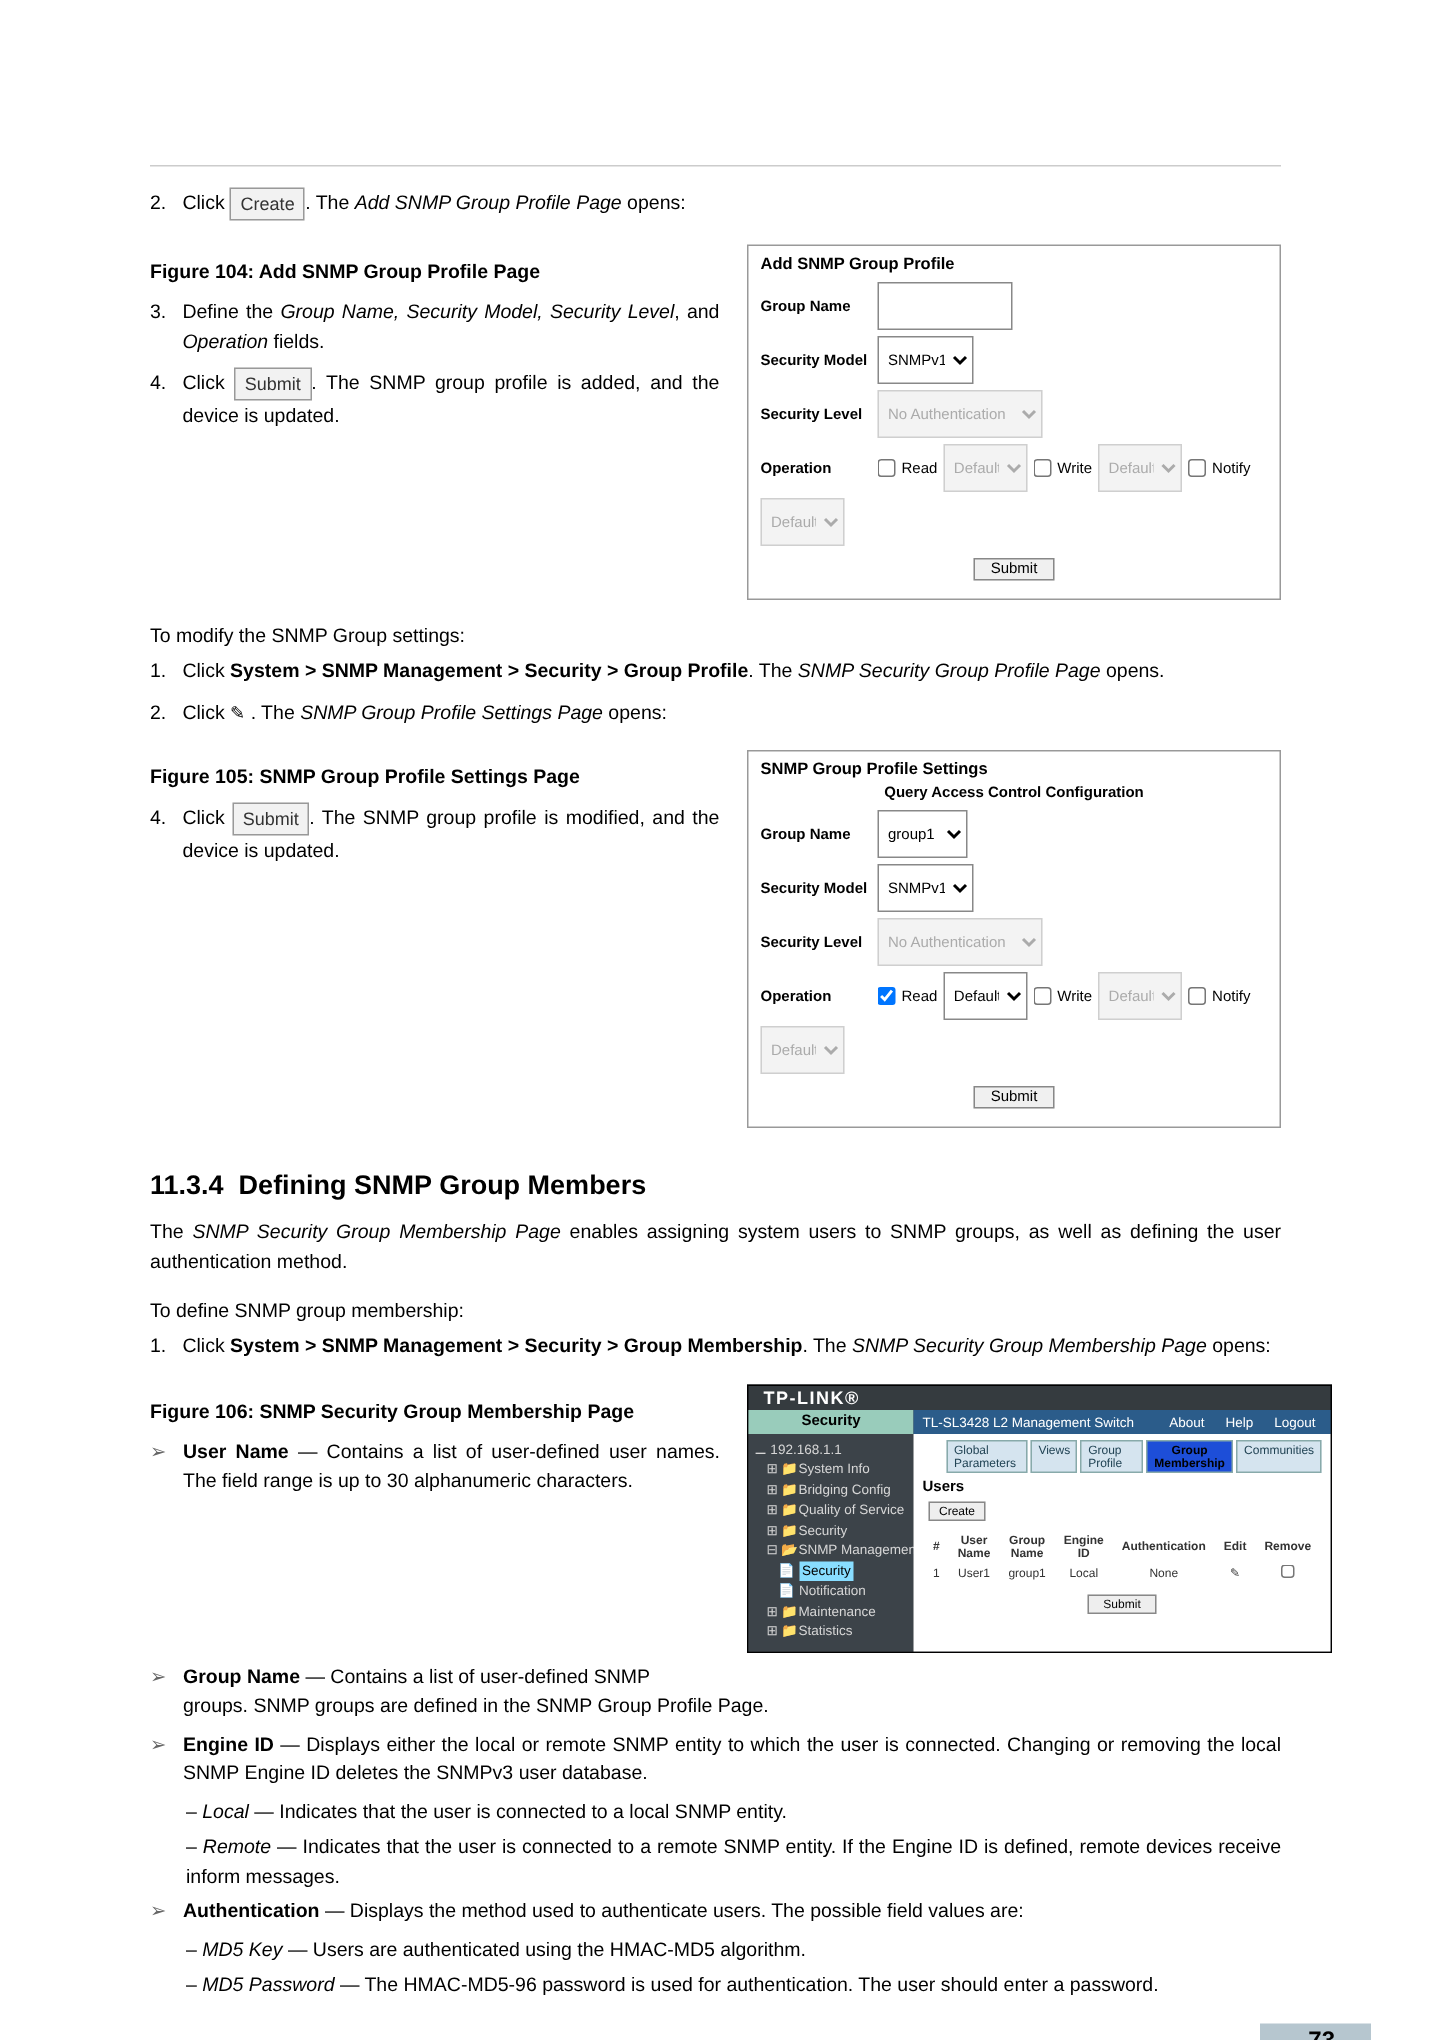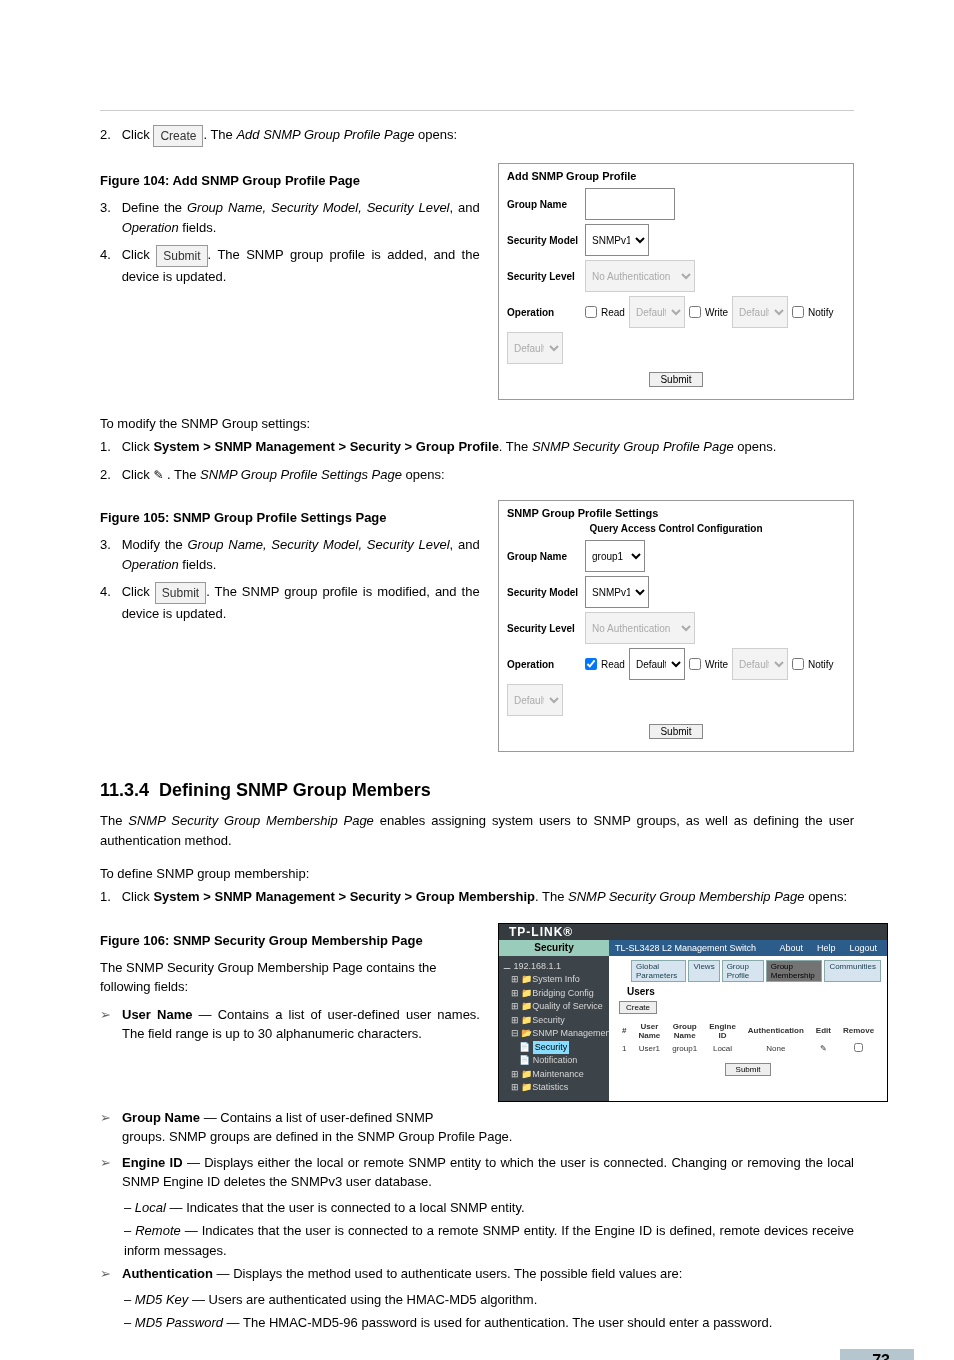--- a/index.html
+++ b/index.html
@@ -40,22 +40,22 @@
   .app-shot .sidebar { width:110px; background:#3c4349; }
   .app-shot .sidebar .hdg { background:#9cb; color:#000; text-align:center; font-weight:bold; height:16px; line-height:16px; font-size:10px; }
   .app-shot .tree { padding:4px 4px 6px 4px; color:#d6d6d6; font-size:9px; line-height:1.5; }
   .app-shot .tree .node { white-space:nowrap; }
   .app-shot .tree .ind1 { padding-left:8px; }
   .app-shot .tree .ind2 { padding-left:16px; }
   .app-shot .tree .sel { background:#8df; color:#000; display:inline-block; padding:0 2px; }
   .app-shot .main { flex:1; background:#fff; color:#000; padding:4px 6px 10px; }
   .app-shot .tabs { display:flex; gap:2px; margin-bottom:4px; font-size:8px;padding-left:16px; }
   .app-shot .tabs .tab { background:#d5e4ef; border:1px solid #8aa; padding:1px 4px; color:#245; }
-  .app-shot .tabs .tab.active { background:#737373; color:#000; font-weight:normal; }
-  .app-shot .panel-title { font-weight:bold; font-size:10px; margin:4px 0 4px 12px; color:#000; }
+  .app-shot .tabs .tab.active { background:#1d4ed8; color:#000; font-weight:bold;text-align:center; }
+  .app-shot .panel-title { font-weight:bold; font-size:10px; margin:4px 0 4px 0; color:#000; }
   .app-shot .create-btn { border:1px solid #888; background:#eee; font-size:8px; padding:1px 6px; margin-left:4px; }
   .app-shot .tbl { margin:6px auto 0; font-size:8px; color:#333; text-align:center; }
   .app-shot .tbl th { font-weight:bold; padding:0 5px; }
   .app-shot .tbl td { padding:1px 5px; }
   .app-shot .sub-wrap { text-align:center; margin-top:6px; }
   .app-shot .sub-btn { border:1px solid #888; background:#eee; font-size:8px; padding:1px 10px; }
 
   .page-num { position:absolute; bottom:15px; right:40px; background:#b6c6cf; color:#000; font-weight:bold; font-size:16px; padding:3px 24px 12px 32px; }
   .top-hr { border:none; border-top: 1px solid #ccc; margin-bottom: 14px; }
   .bullet-item { margin-bottom: 6px; line-height: 1.5; display:flex; gap:8px; text-align: justify; }
@@ -140,26 +140,20 @@
       <span>Click </span>
       <span class="pencil-icon">✎</span>
       <span> . The </span><span class="italic">SNMP Group Profile Settings Page</span><span> opens:</span>
     </span>
   </div>
 
   <div class="two-col">
     <div class="col-left">
       <div class="figcap">Figure 105: SNMP Group Profile Settings Page</div>
       <div class="list-item">
-        <span class="num">3.</span>
-        <span class="list-text">
-          <span> Modify the </span><span class="italic">Group Name, Security Model, Security Level</span><span>, and </span><span class="italic">Operation</span><span> fields.</span>
-        </span>
-      </div>
-      <div class="list-item">
         <span class="num">4.</span>
         <span class="list-text">
           <span>Click </span>
           <span class="btn-img">Submit</span><span>. The SNMP group profile is modified, and the device is updated.</span>
         </span>
       </div>
     </div>
     <div class="col-right" style="padding-top:8px;">
       <div class="mini-panel">
         <div class="title">SNMP Group Profile Settings</div>
@@ -205,21 +199,20 @@
   <div class="list-item">
     <span class="num">1.</span>
     <span class="list-text">
       <span>Click </span><span class="bold">System &gt; SNMP Management &gt; Security &gt; Group Membership</span><span>. The </span><span class="italic">SNMP Security Group Membership Page</span><span> opens:</span>
     </span>
   </div>
 
   <div class="two-col" style="margin-top:6px;">
     <div class="col-left">
       <div class="figcap">Figure 106: SNMP Security Group Membership Page</div>
-      <div style="line-height:1.5; margin-bottom:8px;">The SNMP Security Group Membership Page contains the following fields:</div>
       <div class="bullet-item">
         <span class="arr">➢</span>
         <span><span class="bold">User Name</span><span> — Contains a list of user-defined user names. The field range is up to 30 alphanumeric characters.</span></span>
       </div>
     </div>
     <div class="col-right" style="padding-top:8px;">
       <div class="app-shot">
         <div class="brand">TP-LINK®</div>
         <div class="body">
           <div class="sidebar">

